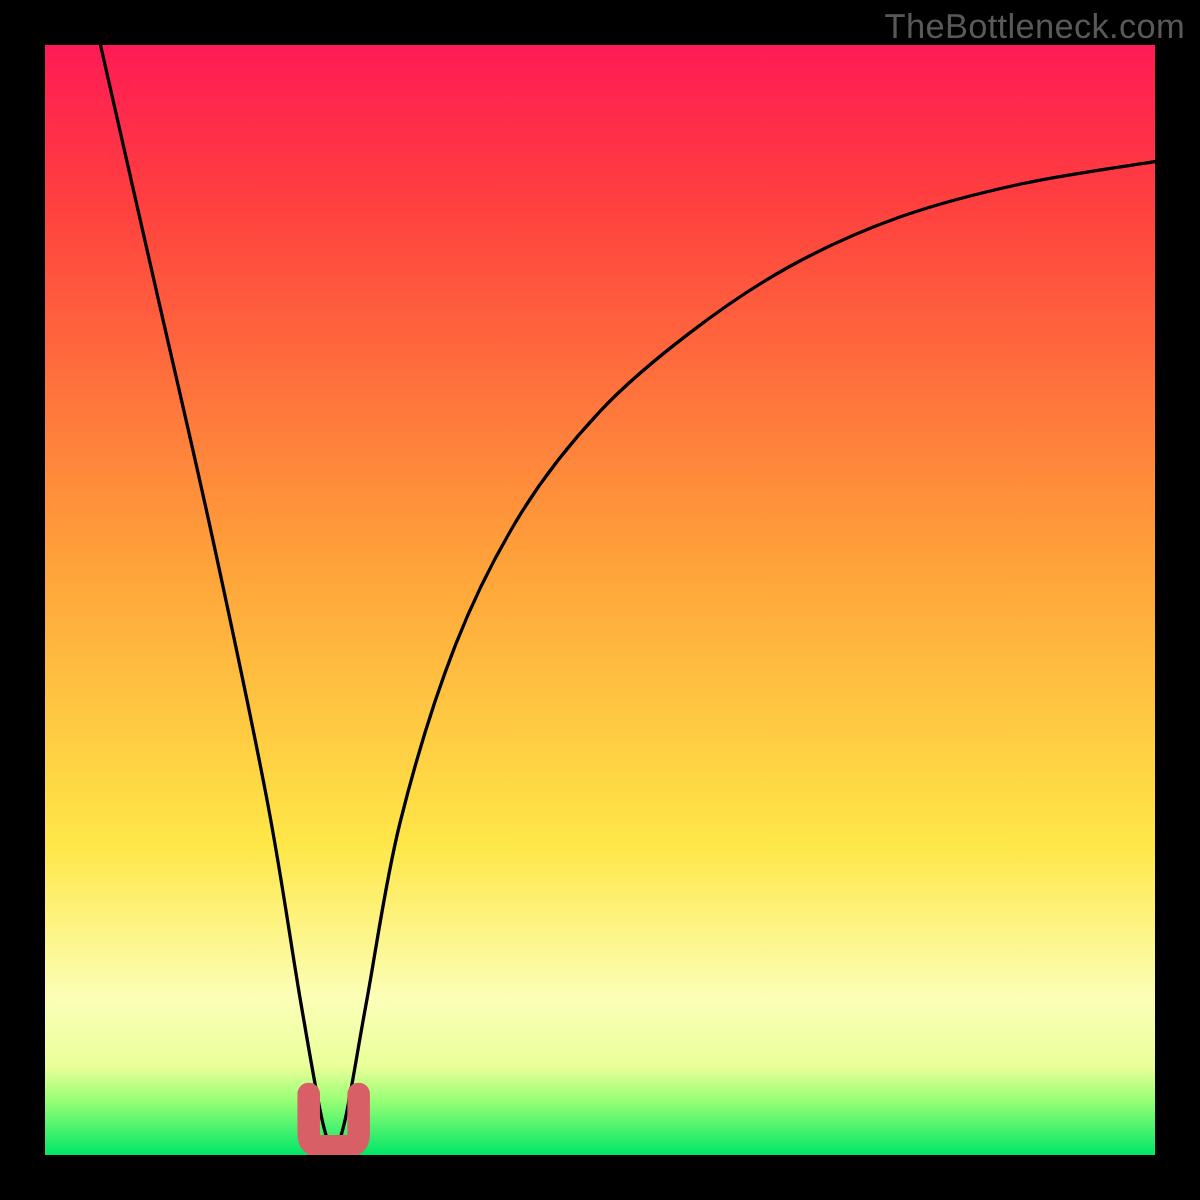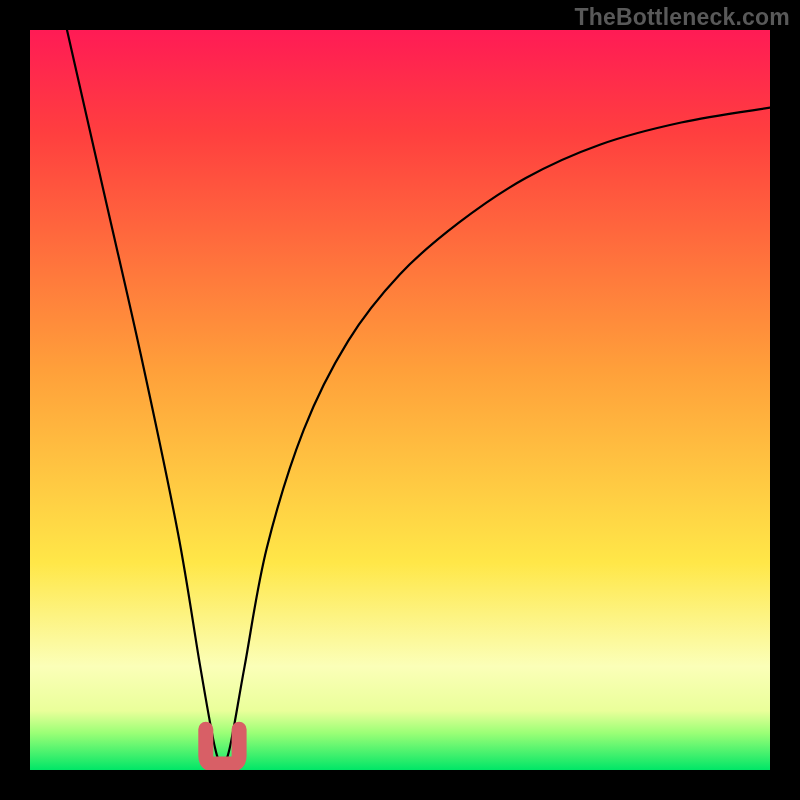--- a/index.html
+++ b/index.html
@@ -28,21 +28,21 @@
   .gradient {
     position: absolute;
     left: 0; top: 0; right: 0; bottom: 0;
   }
   .watermark {
     position: absolute;
     top: 4px;
     right: 10px;
     color: #595959;
     font-size: 23px;
-    font-weight: 700;
+    font-weight: 400;
     letter-spacing: 0.2px;
     user-select: none;
   }
   svg {
     position: absolute;
     left: 0; top: 0;
   }
 </style>
 </head>
 <body>

